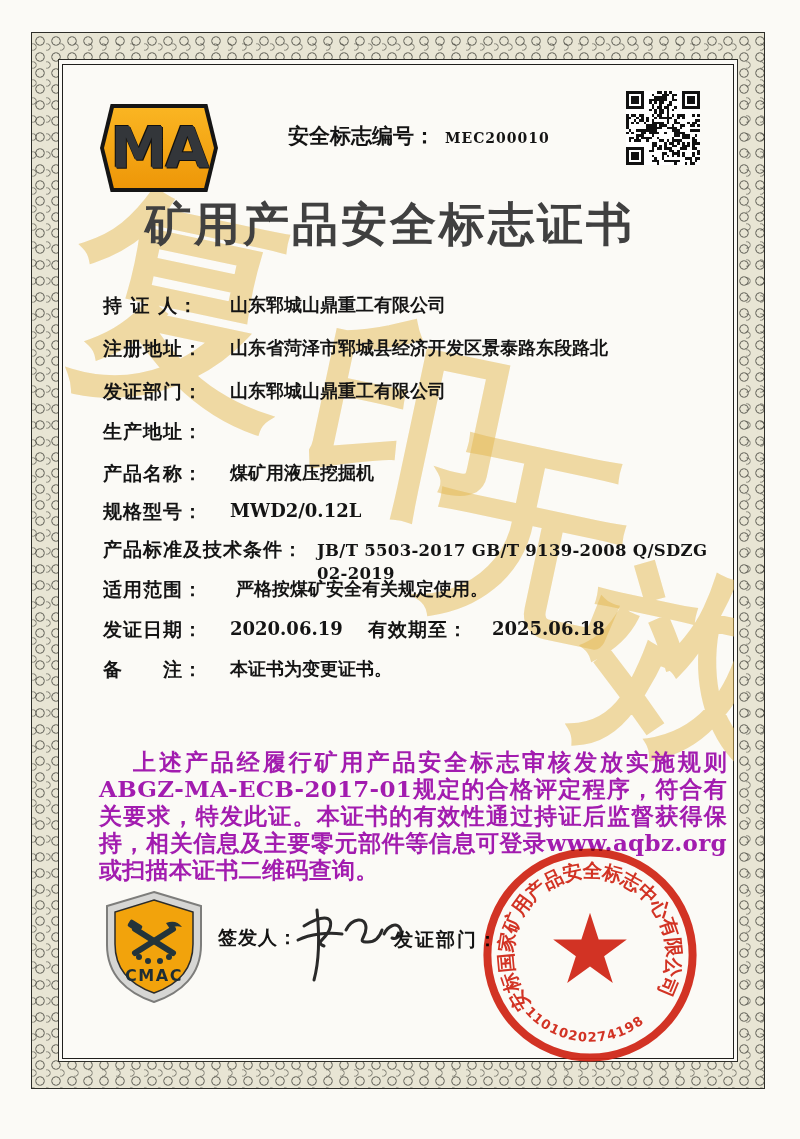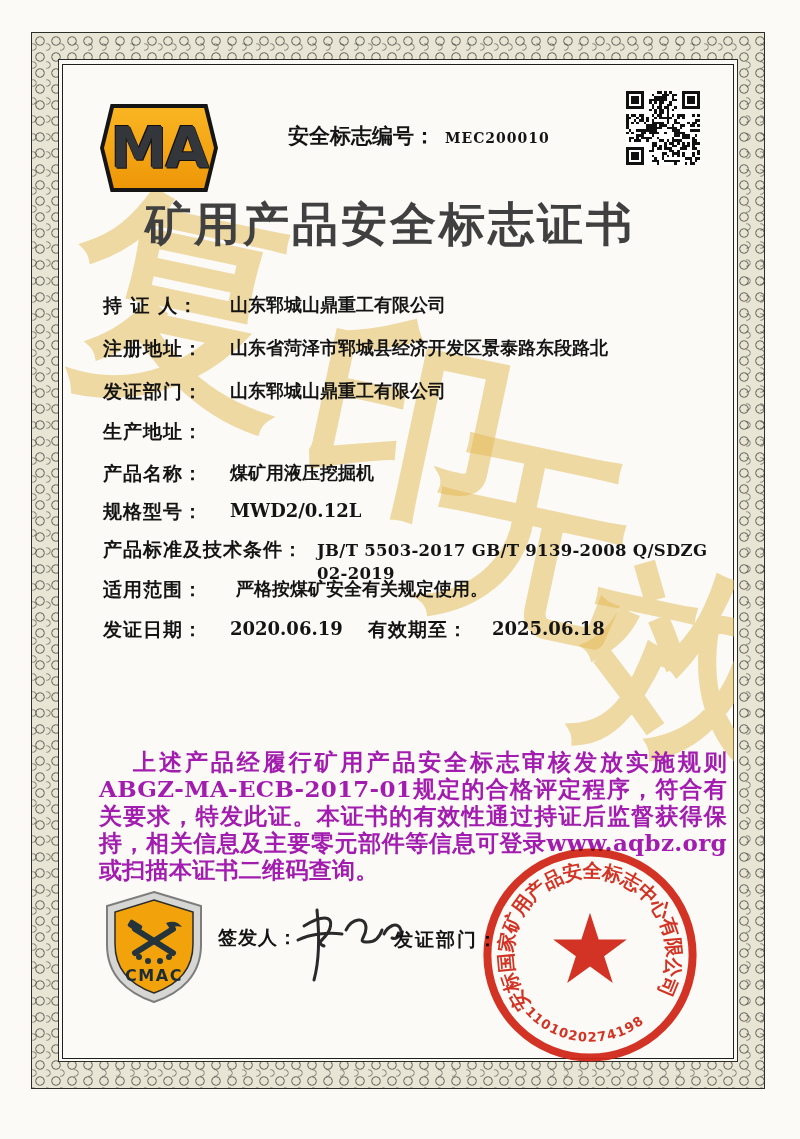--- a/index.html
+++ b/index.html
@@ -455,20 +455,24 @@
       <span class="val">严格按煤矿安全有关规定使用。</span>
     </div>
 
     <div class="row row-dates">
       <span class="lbl">发证日期：</span>
       <span class="val val1">2020.06.19</span>
       <span class="lbl2">有效期至：</span>
       <span class="val val2">2025.06.18</span>
     </div>
 
+    <div class="row row-remark">
+      <span class="lbl">备　　注：</span>
+      <span class="val">本证书为变更证书。</span>
+    </div>
 
     <div class="paragraph">上述产品经履行矿用产品安全标志审核发放实施规则ABGZ-MA-ECB-2017-01规定的合格评定程序，符合有关要求，特发此证。本证书的有效性通过持证后监督获得保持，相关信息及主要零元部件等信息可登录www.aqbz.org或扫描本证书二维码查询。</div>
 
     <svg class="cmac" width="104" height="116" viewBox="0 0 104 116">
       <path d="M52 3 L99 17 V56 C99 86 79 104 52 113 C25 104 5 86 5 56 V17 Z" fill="#d6d6d4" stroke="#7d7d7b" stroke-width="2"></path>
       <path d="M52 11 L91 23 V55 C91 81 75 96 52 104 C29 96 13 81 13 55 V23 Z" fill="#f2a30c" stroke="#2c2c2a" stroke-width="1.5"></path>
       <g stroke="#24343a" stroke-width="6" stroke-linecap="round">
         <line x1="33" y1="40" x2="71" y2="64"></line>
         <line x1="71" y1="40" x2="33" y2="64"></line>
       </g>

